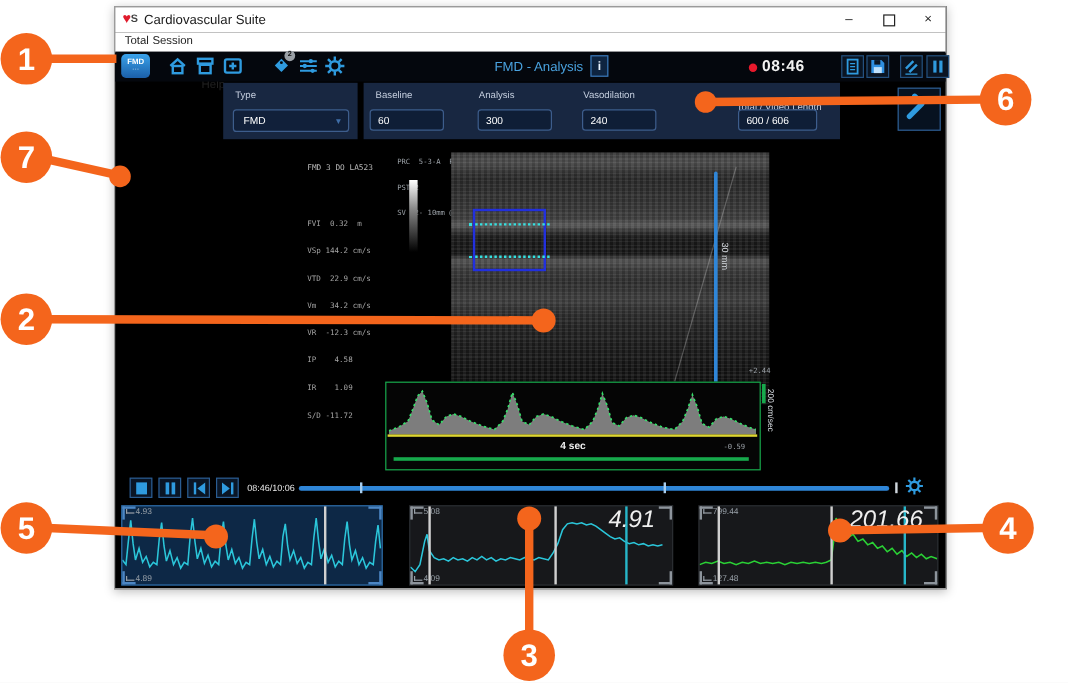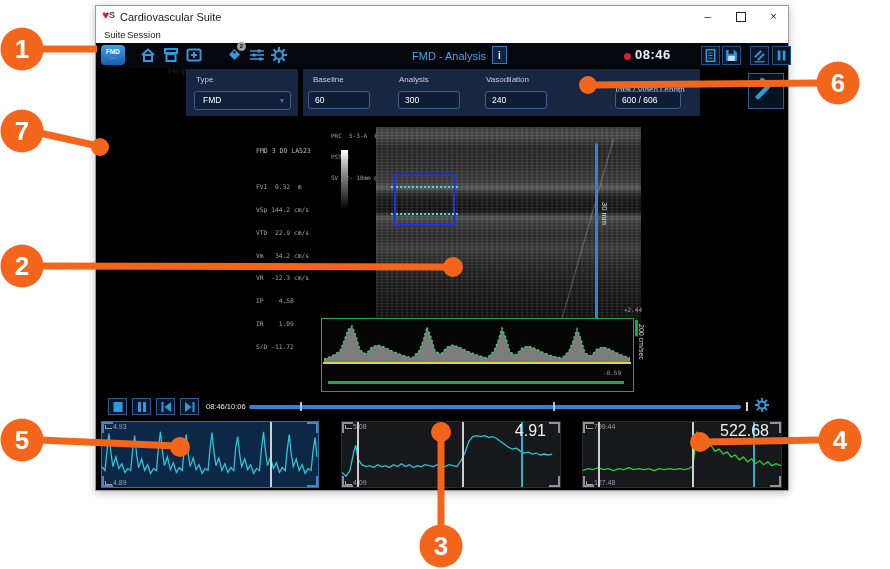--- a/index.html
+++ b/index.html
@@ -39,21 +39,21 @@
              color:#fff;font-family:"Liberation Sans",sans-serif;font-size:8.5px;padding:0 0 0 6px;box-sizing:border-box;}
   #type-select{position:absolute;left:98px;top:85px;width:97px;height:19px;background:#11203a;border:1px solid #3d5d8c;
                border-radius:3px;box-sizing:border-box;color:#fff;font-size:8.5px;line-height:17px;padding-left:8px;}
   #type-caret{position:absolute;right:6px;top:0;color:#3f6ea8;font-size:8px;}
   #wrench-btn{position:absolute;left:652px;top:67px;width:36px;height:36px;border:1px solid #2d5e93;background:#071220;box-sizing:border-box;}
   
   #tags-panel{position:absolute;left:10px;top:123px;width:107px;height:50px;background:#141414;}
   .chip{position:absolute;font-size:7.5px;color:#111;padding:1px 5px;}
   .mono{font-family:"DejaVu Sans Mono",monospace;white-space:pre;}
   .us-txt{position:absolute;font-size:6px;line-height:7px;color:#9aa0a6;}
-  #study-label{position:absolute;left:160px;top:141px;font-size:6.5px;color:#b8b8b8;}
+  #study-label{position:absolute;left:160px;top:130px;font-size:6.5px;color:#b8b8b8;}
   #measures{position:absolute;left:160px;top:162px;font-size:6.3px;line-height:7.6px;color:#a5a5a5;}
   #graybar{position:absolute;left:245px;top:144px;width:7px;height:60px;background:linear-gradient(#fff,#888 40%,#222 85%,#000);}
   #speckle{position:absolute;left:280px;top:121px;width:265px;height:210px;
     background:
       repeating-linear-gradient(90deg,rgba(255,255,255,.05) 0 2px,rgba(0,0,0,.06) 2px 5px),
       repeating-linear-gradient(0deg,rgba(255,255,255,.06) 0 1px,rgba(0,0,0,0) 1px 3px),
       linear-gradient(180deg,#3a3a3a 0%,#4a4a4a 4%,#262626 10%,#2f2f2f 18%,#3b3b3b 26%,#5a5a5a 29%,#333 31%,#191919 34%,#141414 40%,#525252 43%,#3a3a3a 46%,#2c2c2c 52%,#3c3c3c 58%,#262626 66%,#1c1c1c 75%,#121212 86%,#0b0b0b 100%);}
   #roi-box{position:absolute;left:298px;top:168px;width:61px;height:52px;border:2px solid #2230dd;box-sizing:border-box;}
   .cyan-line{position:absolute;left:295px;width:67px;height:0;border-top:2px dotted #35e0e0;}
   #needle{position:absolute;left:517px;top:133px;width:1px;height:186px;background:rgba(215,215,215,.3);
@@ -80,21 +80,21 @@
   #pb-gear{position:absolute;left:658px;top:391px;width:16px;height:16px;}
   
   .plot{position:absolute;top:415px;height:67px;box-sizing:border-box;}
   #plot1{left:5px;width:218px;background:#0d2846;border:1px solid #2e6da8;}
   #plot2{left:245px;width:220px;background:#17181b;border:1px solid #2a2d31;}
   #plot3{left:486px;width:200px;background:#17181b;border:1px solid #2a2d31;}
   .plot svg{position:absolute;left:0;top:0;width:100%;height:100%;}
   .pl-max{position:absolute;left:3px;top:1px;font-size:7px;color:#98a0a8;}
   .pl-min{position:absolute;left:3px;bottom:1px;font-size:7px;color:#98a0a8;}
   .pl-max::before,.pl-min::before{content:"";display:inline-block;width:6px;height:3px;border-left:1px solid #98a0a8;border-bottom:1px solid #98a0a8;margin-right:1px;}
-  .pl-big{position:absolute;top:0;font-size:16px;color:#efefef;z-index:3;}
+  .pl-big{position:absolute;top:0;font-size:20px;color:#efefef;z-index:3;font-style:italic;}
   .vmark{position:absolute;top:0;width:1.5px;height:100%;background:#d0d0d0;z-index:2;}
   .vcursor{position:absolute;top:0;width:1.5px;height:100%;background:#27b6c9;z-index:2;}
   .br{position:absolute;width:9px;height:9px;border:0 solid #8d949c;z-index:4;}
   #plot1 .br{border-color:#4b86c4;}
   .br-tl{left:0;top:0;border-left-width:2px;border-top-width:2px;}
   .br-tr{right:0;top:0;border-right-width:2px;border-top-width:2px;}
   .br-bl{left:0;bottom:0;border-left-width:2px;border-bottom-width:2px;}
   .br-br{right:0;bottom:0;border-right-width:2px;border-bottom-width:2px;}
   
   #callouts{position:absolute;left:0;top:0;width:890px;height:569px;pointer-events:none;z-index:50;}
@@ -109,21 +109,21 @@
     <div id="titlebar">
       <span class="logo-heart">♥</span>
       <span class="logo-s">S</span>
       <span id="win-title">Cardiovascular Suite</span>
       <span class="winbtn" style="left:598px;">–</span>
       <span class="winbtn" style="left:631px;"><span class="maxbox"></span></span>
       <span class="winbtn" style="left:664px;">×</span>
     </div>
 
     <div id="menubar">
-      <span class="menu-item" style="left:8px;">Suite</span>
+      <span class="menu-item" style="left:8px;">Total</span>
       <span class="menu-item" style="left:31px;">Session</span>
       <span class="menu-item" style="left:72px;margin-top:36px;">Help</span>
     </div>
 
     <div id="toolbar">
       <div id="fmd-btn">
         <div class="t">FMD</div>
         <div class="d">···</div>
       </div>
       <div class="icon-btn" style="left:41px;">
@@ -250,20 +250,21 @@
     <div id="ruler"></div>
     <div id="depth-label" class="vtext">30 mm</div>
     <div id="val-top" class="mono">+2.44</div>
 
     <div id="doppler">
       <svg width="306" height="46" viewBox="0 0 306 46" preserveAspectRatio="none">
         <polygon fill="#9b9b9b" opacity="0.8" points="0,38 8,35 16,30 20,20 24,9 28,5 32,15 36,29 42,33 48,26 54,24 60,26 68,30 78,34 88,37 95,30 99,20 103,6 107,16 111,30 117,33 123,26 129,24 135,26 143,30 153,34 163,37 170,30 174,20 178,7 182,17 186,31 192,34 198,27 204,25 210,27 218,31 228,35 238,37 245,30 249,20 253,8 257,18 261,32 267,35 273,28 279,26 285,28 293,32 300,35 306,37 306,41 0,41"></polygon>
         <polyline fill="none" stroke="#35e06a" stroke-width="1.4" stroke-dasharray="2 2.5" points="0,38 8,35 16,30 20,20 24,9 28,5 32,15 36,29 42,33 48,26 54,24 60,26 68,30 78,34 88,37 95,30 99,20 103,6 107,16 111,30 117,33 123,26 129,24 135,26 143,30 153,34 163,37 170,30 174,20 178,7 182,17 186,31 192,34 198,27 204,25 210,27 218,31 228,35 238,37 245,30 249,20 253,8 257,18 261,32 267,35 273,28 279,26 285,28 293,32 300,35 306,37"></polyline>
       </svg>
       <div id="baseline-line"></div>
+      <div id="dop-time">4 sec</div>
       <div id="val-bottom" class="mono">-0.59</div>
       <div id="dop-greenbar"></div>
     </div>
     <div id="vel-tick"></div>
     <div id="vel-label" class="vtext">200 cm/sec</div>
 
     <div class="pb-btn" style="left:12px;">
       <svg width="14" height="12" viewBox="0 0 14 12">
           <rect x="2.5" y="1" width="9" height="10" fill="#2f9bdf"></rect>
         </svg>
@@ -326,21 +327,21 @@
       <i class="br br-bl"></i>
         <i class="br br-br"></i>
     </div>
 
     <div class="plot" id="plot3">
       <svg viewBox="0 0 195 67" preserveAspectRatio="none">
         <polyline fill="none" stroke="#2ad135" stroke-width="1.3" points="0,50 5,48 10,49 15,47 20,49 25,48 30,50 35,48 40,49 45,47 50,49 55,48 60,49 65,48 70,50 75,48 80,49 85,48 90,49 95,48 100,49 104,48 108,46 110,30 112,10 114,16 117,22 120,20 123,26 126,24 130,30 134,28 138,33 142,31 146,36 150,34 154,39 158,36 162,41 166,38 170,43 174,40 178,44 182,41 186,45 190,43 195,45"></polyline>
       </svg>
       <span class="pl-max">799.44</span>
       <span class="pl-min">127.48</span>
-      <span class="pl-big" style="right:12px;">522.68</span>
+      <span class="pl-big" style="right:12px;">201.66</span>
       <div class="vmark" style="left:15px;"></div>
       <div class="vmark" style="left:109px;"></div>
       <div class="vcursor" style="left:170px;"></div>
       <i class="br br-tl"></i>
         <i class="br br-tr"></i>
       <i class="br br-bl"></i>
         <i class="br br-br"></i>
     </div>
 
   </div>

